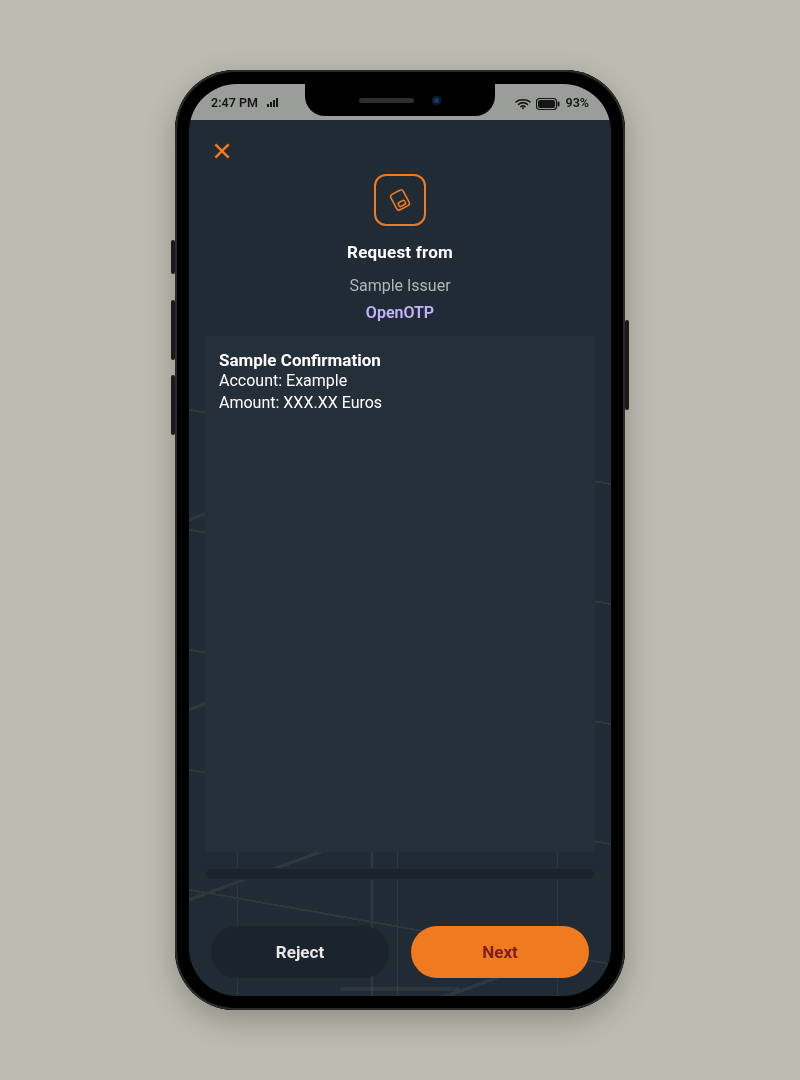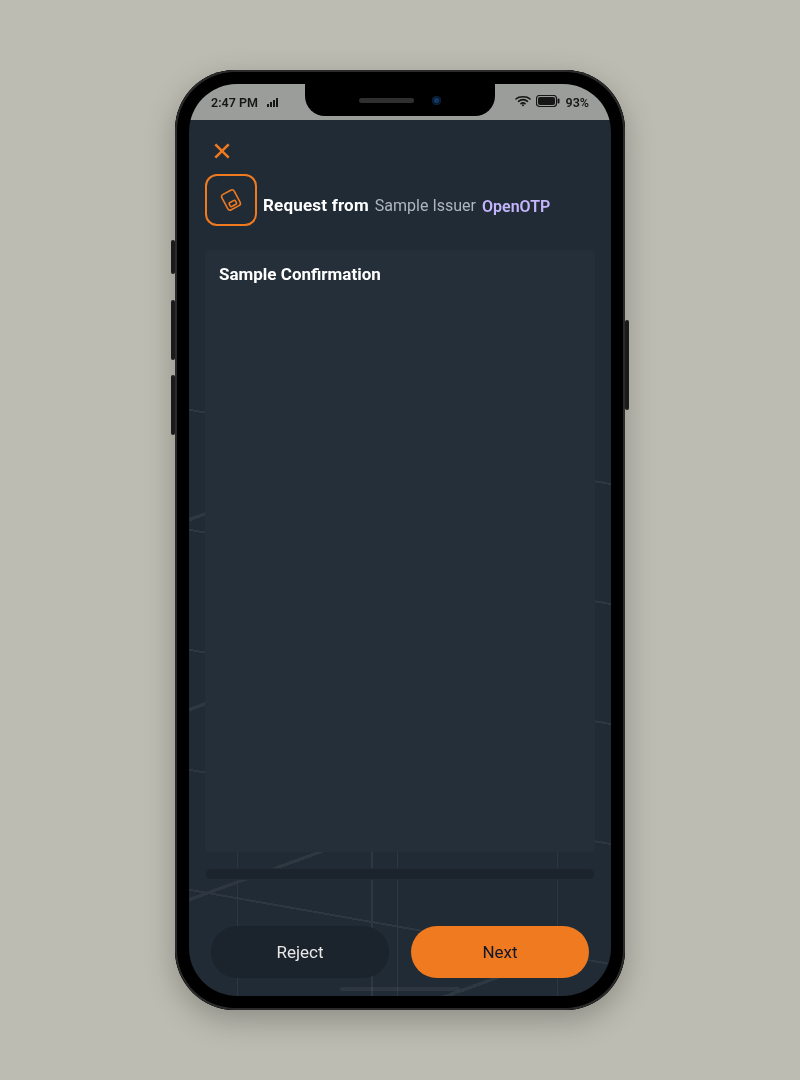--- a/index.html
+++ b/index.html
@@ -67,21 +67,21 @@
     justify-content: space-between;
     align-items: center;
     padding: 0 22px;
     font-size: 12.5px;
     font-weight: 600;
     color: #161616;
     background: #9b9d9a;
     z-index: 5;
   }
   .status-left { display: flex; align-items: center; gap: 6px; }
-  .status-right { display: flex; align-items: flex-start; gap: 5px; }
+  .status-right { display: flex; align-items: flex-end; gap: 5px; }
   .notch {
     position: absolute;
     top: 0; left: 50%;
     transform: translateX(-50%);
     width: 190px; height: 32px;
     background: #000;
     border-bottom-left-radius: 20px;
     border-bottom-right-radius: 20px;
     z-index: 10;
     display: flex;
@@ -107,34 +107,35 @@
   .close-btn {
     width: 34px; height: 34px;
     display: flex; align-items: center; justify-content: center;
     color: #f07a1f;
     cursor: pointer;
   }
   .close-btn svg { width: 20px; height: 20px; stroke: currentColor; stroke-width: 3; }
 
   .header {
     display: flex;
+    flex-direction: column;
     align-items: center;
     margin-top: 6px;
     gap: 6px;
   }
   .request-icon {
     width: 52px; height: 52px;
     border: 2px solid #f07a1f;
     border-radius: 12px;
     display: flex; align-items: center; justify-content: center;
     margin-bottom: 10px;
   }
   .request-icon svg { width: 28px; height: 28px; stroke: #f07a1f; fill: none; stroke-width: 1.8; }
   .title-line   { color: #ffffff; font-weight: 700; font-size: 17px; letter-spacing: .2px; }
-  .issuer-line  { color: #aeb6bf; font-size: 16px; }
+  .issuer-line  { color: #aeb6bf; font-size: 16px; margin-top: 8px; }
   .product-line { color: #c4b5fd; font-size: 16px; font-weight: 600; margin-top: 2px; }
 
   .card {
     margin-top: 14px;
     background: #252f39;
     border-radius: 4px;
     flex: 1 1 auto;
     padding: 14px 14px;
     color: #fff;
     min-height: 0;
@@ -155,26 +156,26 @@
     gap: 22px;
     margin-top: 46px;
     padding: 0 6px;
   }
   .btn {
     flex: 1 1 0;
     height: 52px;
     border-radius: 26px;
     display: flex; align-items: center; justify-content: center;
     font-size: 17px;
-    font-weight: 400;
+    font-weight: 700;
     cursor: pointer;
     user-select: none;
   }
   .btn-reject { background: #1b232c; color: #e8e8e8; }
-  .btn-next   { background: #f07a1f; color: #0f172a; font-weight: 400; }
+  .btn-next   { background: #f07a1f; color: #7f1d1d; font-weight: 700; }
 
   .home-indicator {
     position: absolute;
     bottom: 5px; left: 50%;
     transform: translateX(-50%);
     width: 120px; height: 4px;
     background: rgba(255,255,255,.06);
     border-radius: 2px;
   }
 </style>
@@ -250,20 +251,24 @@
             </g>
           </svg>
         </div>
         <div class="title-line">Request from</div>
         <div class="issuer-line">Sample Issuer</div>
         <div class="product-line">OpenOTP</div>
       </div>
 
       <div class="card">
         <h3>Sample Confirmation</h3>
+        <p>
+          <span>Account: Example</span><br>
+          <span>Amount: XXX.XX Euros</span>
+        </p>
       </div>
 
       <div class="progress"></div>
 
       <div class="actions">
         <div class="btn btn-reject">
           <span>Reject</span>
         </div>
         <div class="btn btn-next">
           <span>Next</span>

